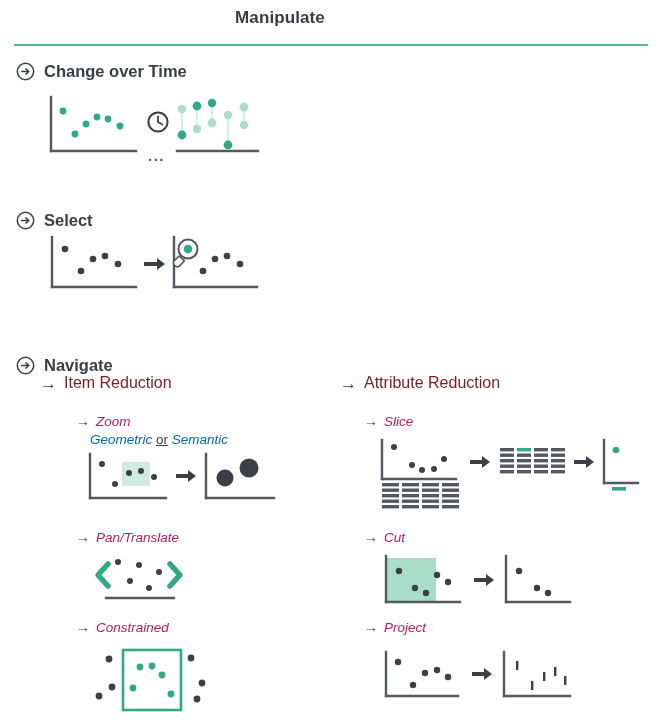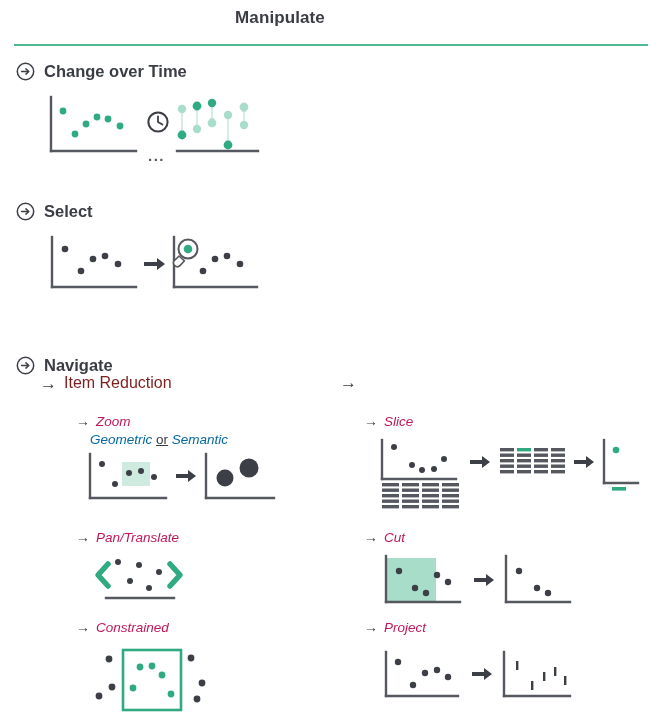--- a/index.html
+++ b/index.html
@@ -172,21 +172,21 @@
       <circle cx="134" cy="40" r="4.4"></circle>
       <circle cx="149" cy="11" r="4.4"></circle>
       <circle cx="164" cy="28" r="4.4" fill="#a8ddc9"></circle>
       <circle cx="180" cy="50" r="4.4"></circle>
       <circle cx="196" cy="12" r="4.4" fill="#a8ddc9"></circle>
     </g>
   </svg>
 </div>
 <div class="dots-sep" style="top:148px; left:148px;">...</div>
 
-<div class="section" style="top:202px; left:16px;">
+<div class="section" style="top:211px; left:16px;">
   <span>
     <svg class="circ-arrow" width="19" height="19" viewBox="0 0 19 19">
       <circle cx="9.5" cy="9.5" r="8.2" fill="none" stroke="#3c3f46" stroke-width="1.5"></circle>
       <path d="M5.6 9.5 H12.4" stroke="#3c3f46" stroke-width="1.5" stroke-linecap="round"></path>
       <path d="M9.9 6.9 L12.8 9.5 L9.9 12.1" fill="none" stroke="#3c3f46" stroke-width="1.5" stroke-linecap="round" stroke-linejoin="round"></path>
     </svg>
   </span>
   <span class="section-label">Select</span>
 </div>
 
@@ -334,20 +334,21 @@
       <circle cx="7" cy="52" r="3.4"></circle>
       <circle cx="99" cy="14" r="3.4"></circle>
       <circle cx="110" cy="39" r="3.4"></circle>
       <circle cx="105" cy="55" r="3.4"></circle>
     </g>
   </svg>
 </div>
 
 <div class="sub-head" style="top:374px; left:340px;">
   <span class="arrow-glyph big">→</span>
+  <span class="sub-label">Attribute Reduction</span>
 </div>
 
 <div class="subsub-head" style="top:414px; left:364px;">
   <span class="arrow-glyph">→</span>
   <span class="sub-label">Slice</span>
 </div>
 
 <div class="figure" style="top:438px; left:378px;">
   <svg width="262" height="72" viewBox="0 0 262 72">
 

